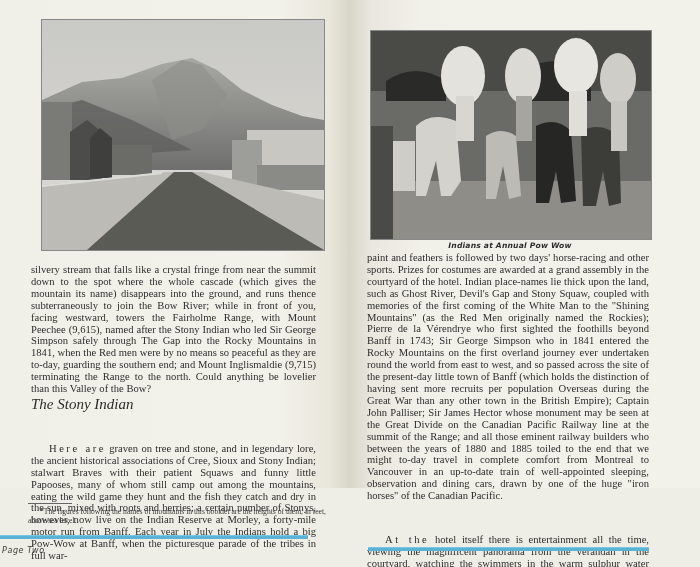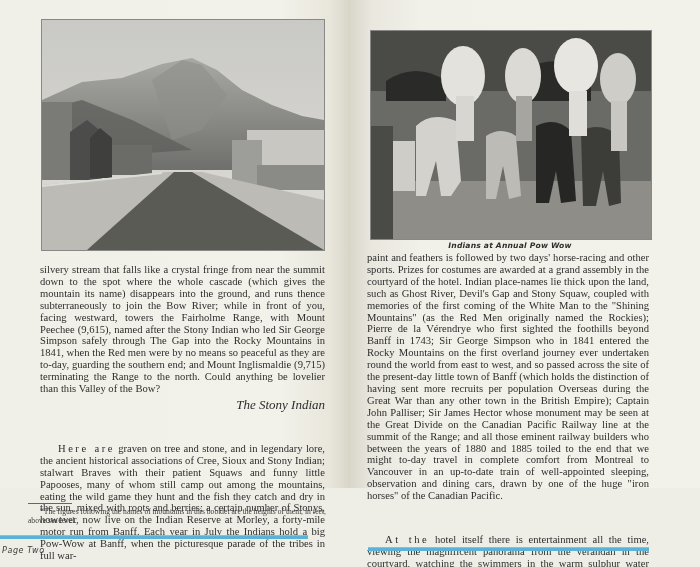--- a/index.html
+++ b/index.html
@@ -39,22 +39,22 @@
     position:absolute;
     font-family:"Liberation Serif", serif;
     font-size:10.6px; line-height:11.9px;
     text-align:justify;
     color:#2d2d2d;
   }
   .body-text p { margin:0; }
   .body-text p.indent { text-indent:18px;margin-top:32px; }
   .heading {
     font-family:"Liberation Serif", serif;
-    font-style:italic; font-size:13px;
-    text-align:right; margin:4px 0 2px; color:#2b2b2b;
+    font-style:italic; font-size:15px;
+    text-align:left; margin:4px 0 2px; color:#2b2b2b;
   }
   .spaced { letter-spacing:2.5px; }
   .footnote-rule { position:absolute; height:1px; background:#666; }
   .footnote {
     position:absolute;
     font-family:"Liberation Serif", serif;
     font-size:7.6px; line-height:8.6px; color:#3a3a3a;
   }
   .blue-rule {
     position:absolute; height:3px;
@@ -96,21 +96,21 @@
         <rect x="70" y="125" width="40" height="30" fill="#6b6b68"></rect>
         <rect x="205" y="110" width="77" height="60" fill="#c8c7c2"></rect>
         <rect x="190" y="120" width="30" height="45" fill="#9d9d99"></rect>
         <rect x="215" y="145" width="67" height="25" fill="#8a8a86"></rect>
         <polygon points="0,165 125,152 160,152 282,180 282,230 0,230" fill="#bcbbb6"></polygon>
         <polygon points="45,230 132,152 150,152 282,230" fill="#5a5b55"></polygon>
         <line x1="0" y1="166" x2="120" y2="153" stroke="#dcdcd6" stroke-width="2"></line>
       </svg>
     </div>
 
-    <div class="body-text" style="left:40px; top:264px; width:285px;">
+    <div class="body-text" style="left:31px; top:264px; width:285px;">
       <p>silvery stream that falls like a crystal fringe from near the summit down to the spot where the whole cascade (which gives the mountain its name) disappears into the ground, and runs thence subterraneously to join the Bow River; while in front of you, facing westward, towers the Fairholme Range, with Mount Peechee (9,615), named after the Stony Indian who led Sir George Simpson safely through The Gap into the Rocky Mountains in 1841, when the Red men were by no means so peaceful as they are to-day, guarding the southern end; and Mount Inglismaldie (9,715) terminating the Range to the north. Could anything be lovelier than this Valley of the Bow?</p>
       <div class="heading">The Stony Indian</div>
       <p class="indent"><span class="spaced">Here are</span><span> graven on tree and stone, and in legendary lore, the ancient historical associations of Cree, Sioux and Stony Indian; stalwart Braves with their patient Squaws and funny little Papooses, many of whom still camp out among the mountains, eating the wild game they hunt and the fish they catch and dry in the sun, mixed with roots and berries; a certain number of Stonys, however, now live on the Indian Reserve at Morley, a forty-mile motor run from Banff. Each year in July the Indians hold a big Pow-Wow at Banff, when the picturesque parade of the tribes in full war-</span></p>
     </div>
 
     <div class="footnote-rule" style="left:28px; top:503px; width:44px;"></div>
     <div class="footnote" style="left:28px; top:508px; width:300px; text-indent:12px;">*The figures following the names of mountains in this booklet are the heights of them, in feet, above sea level.</div>
 
     <div class="blue-rule" style="left:0; top:535px; width:308px;"></div>
     <div class="page-number" style="left:2px; top:546px;">Page Two</div>

